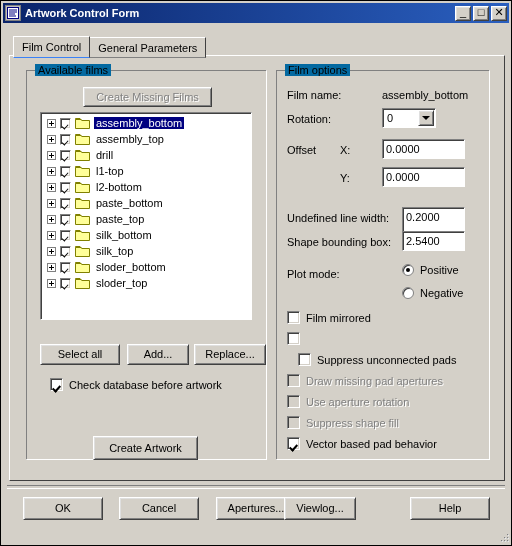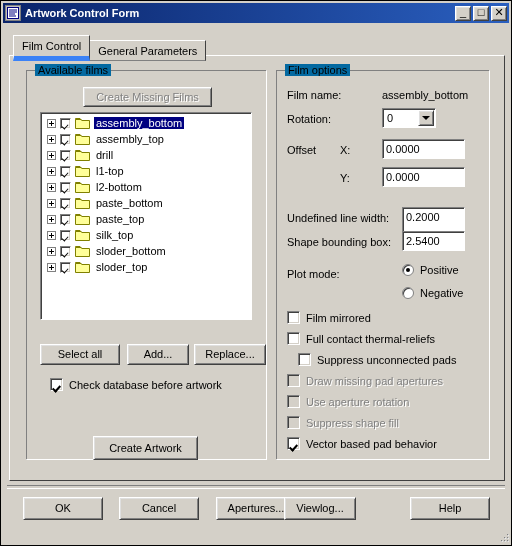--- a/index.html
+++ b/index.html
@@ -86,21 +86,21 @@
     position: relative;
   }
   .tab.inactive {
     margin-top: 2px;
     padding-bottom: 3px;
     border-bottom-color: #808080;
     background: #d4d0c8;
   }
   .tab.active {
     z-index: 2;
-    border-bottom: 5px solid #3b82f6;
+    border-bottom: 1px solid #3b82f6;
     font-weight: normal;
   }
 
   
   .tabpage {
     position: absolute;
     left: 8px; top: 54px;
     width: 496px; height: 426px;
     background: #d4d0c8;
     border: 1px solid;
@@ -471,20 +471,31 @@
           </div>
           <div class="tree-row">
             <span class="expander"></span>
             <span class="chk-sm checked"></span>
             <span class="folder">
               <svg width="15" height="12" viewBox="0 0 15 12">
                 <path d="M0.5 2.5 L0.5 11.5 L14.5 11.5 L14.5 3.5 L7 3.5 L5.8 2.5 Z" fill="#ffff99" stroke="#808000"></path>
                 <path d="M0.5 2.5 L0.5 1.5 L5 1.5 L6 2.5 Z" fill="#ffff99" stroke="#808000"></path>
               </svg>
             </span>
+            <span class="row-label">silk_bottom</span>
+          </div>
+          <div class="tree-row">
+            <span class="expander"></span>
+            <span class="chk-sm checked"></span>
+            <span class="folder">
+              <svg width="15" height="12" viewBox="0 0 15 12">
+                <path d="M0.5 2.5 L0.5 11.5 L14.5 11.5 L14.5 3.5 L7 3.5 L5.8 2.5 Z" fill="#ffff99" stroke="#808000"></path>
+                <path d="M0.5 2.5 L0.5 1.5 L5 1.5 L6 2.5 Z" fill="#ffff99" stroke="#808000"></path>
+              </svg>
+            </span>
             <span class="row-label">silk_top</span>
           </div>
           <div class="tree-row">
             <span class="expander"></span>
             <span class="chk-sm checked"></span>
             <span class="folder">
               <svg width="15" height="12" viewBox="0 0 15 12">
                 <path d="M0.5 2.5 L0.5 11.5 L14.5 11.5 L14.5 3.5 L7 3.5 L5.8 2.5 Z" fill="#ffff99" stroke="#808000"></path>
                 <path d="M0.5 2.5 L0.5 1.5 L5 1.5 L6 2.5 Z" fill="#ffff99" stroke="#808000"></path>
               </svg>
@@ -563,21 +574,20 @@
       <span>Negative</span>
     </div>
 
     <div id="option-checkboxes">
         <div class="cb" style="left: 277px; top: 255px;">
           <span class="box"></span>
           <span>Film mirrored</span>
         </div>
         <div class="cb" style="left: 277px; top: 276px;">
           <span class="box"></span>
-          <span>Full contact thermal-reliefs</span>
         </div>
         <div class="cb" style="left: 288px; top: 297px;">
           <span class="box"></span>
           <span>Suppress unconnected pads</span>
         </div>
         <div class="cb dis" style="left: 277px; top: 318px;">
           <span class="box"></span>
           <span>Draw missing pad apertures</span>
         </div>
         <div class="cb dis" style="left: 277px; top: 339px;">

